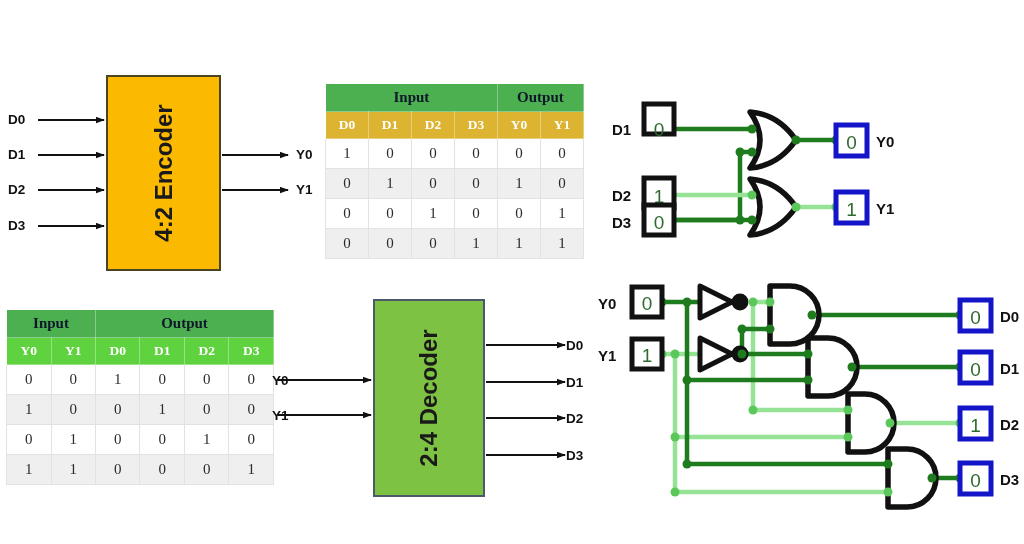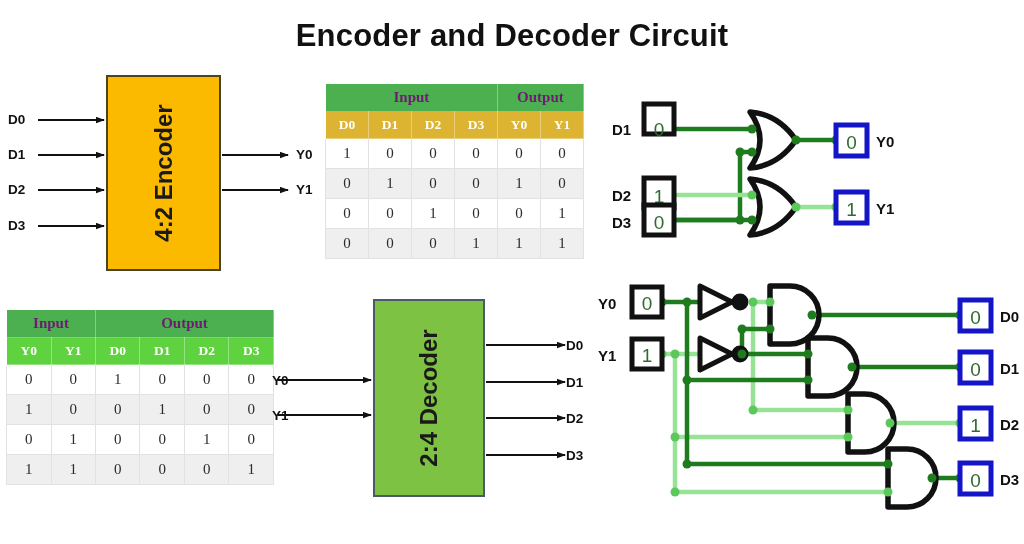--- a/index.html
+++ b/index.html
@@ -50,21 +50,21 @@
     position:absolute;border-collapse:collapse;
     font-family:"Liberation Serif", serif;
     background:#ffffff;
   }
   .ttable td,.ttable th{
     border:1px solid #e2e2e2;text-align:center;padding:0;
     font-weight:normal;
   }
   .ttable .hdr-top{
     font-family:"Liberation Serif", serif;
-    color:#701a75;font-weight:bold;font-size:15px;height:27px;
+    color:#0f172a;font-weight:bold;font-size:15px;height:27px;
     border:1px solid rgba(255,255,255,0.35);
   }
   .ttable .hdr-sub{
     font-family:"Liberation Serif", serif;
     color:#ffffff;font-weight:bold;font-size:13.5px;height:26px;
     border:1px solid rgba(255,255,255,0.35);
   }
   .ttable td.cell{
     font-size:15px;color:#2b2b2b;height:29px;
   }
@@ -92,21 +92,20 @@
   .val-text{
     font-family:"Liberation Sans", sans-serif;
     font-size:19px;fill:#2f6b2f;
   }
 </style>
 </head>
 <body>
 
 <div id="root">
 
-  <div class="title">Encoder and Decoder Circuit</div>
 
   <svg class="abs" style="left:0px;top:60px;" width="330" height="230" viewBox="0 0 330 230">
     <defs>
       <marker id="arrB" markerWidth="9" markerHeight="9" refX="8" refY="3.2" orient="auto" markerUnits="userSpaceOnUse">
         <path d="M0,0 L9,3.2 L0,6.4 z" fill="#111111"></path>
       </marker>
     </defs>
 
     <g stroke="#111111" stroke-width="2.2" fill="none">
       <line x1="38" y1="60" x2="104" y2="60" marker-end="url(#arrB)"></line>

